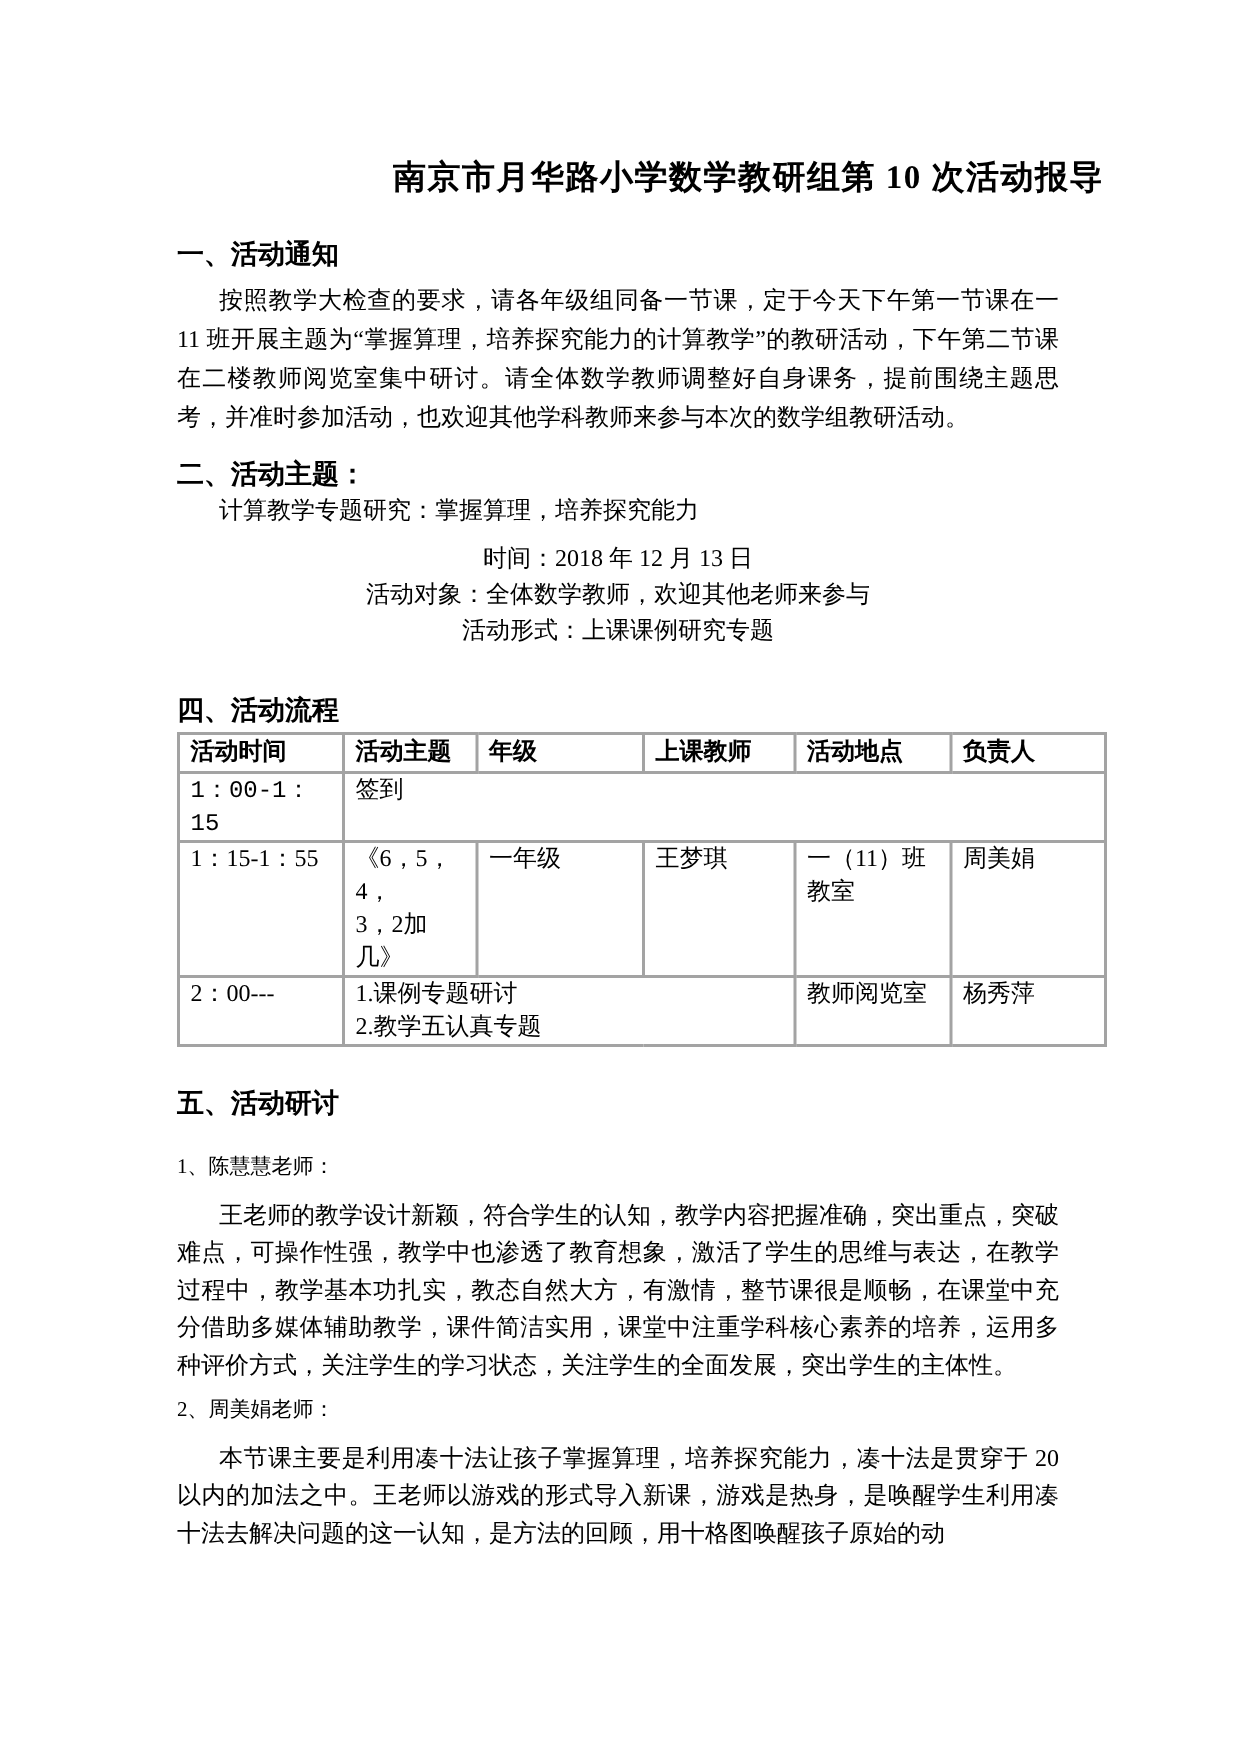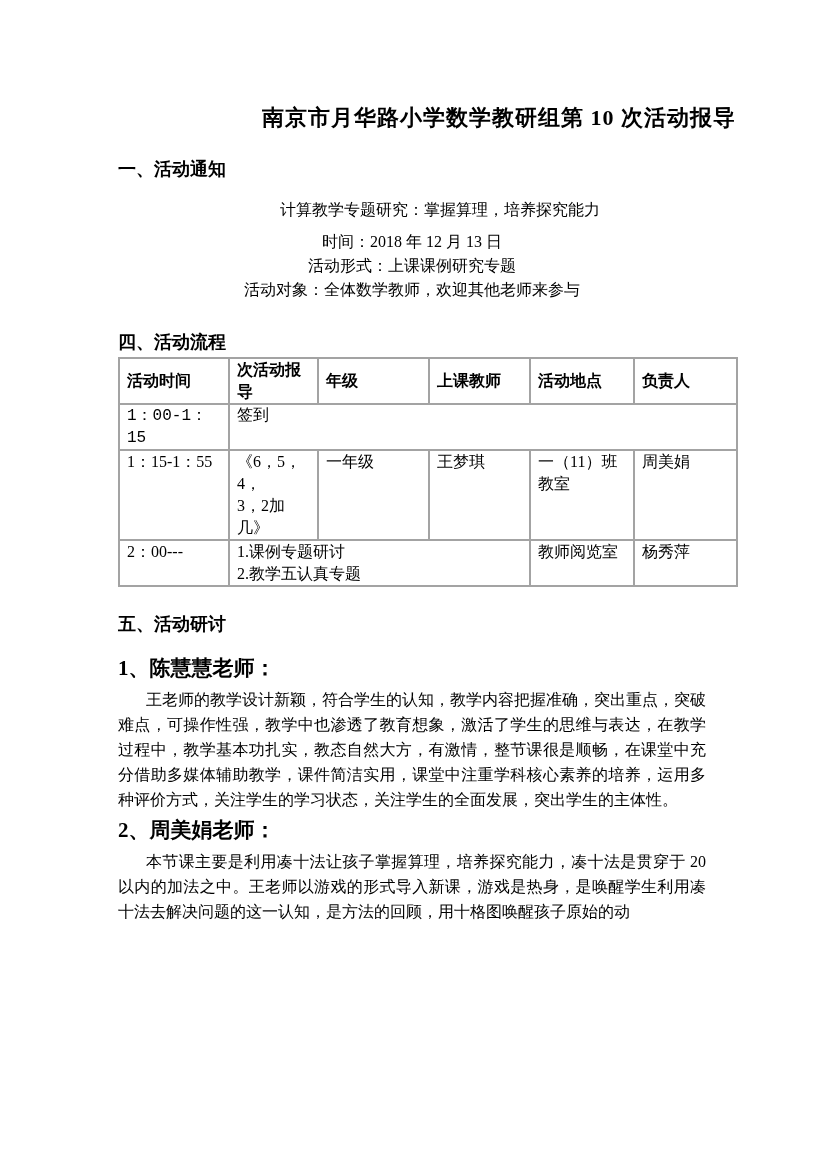--- a/index.html
+++ b/index.html
@@ -26,39 +26,38 @@
     line-height: 30px;
     margin-bottom: 24px;
     letter-spacing: 1px;
   }
   .h-sec {
     font-size: 18px;
     font-weight: bold;
     line-height: 24px;
   }
   .h-sub {
-    font-size: 21px;
-    font-weight: bold;
+    font-size: 14px;
+    font-weight: normal;
     line-height: 24px;
   }
   .text {
     width: 588px;
     font-size: 16px;
   }
   .para {
     line-height: 26px;
     text-align: justify;
     text-indent: 28px;
     margin-top: 7px;
   }
   .indent-line {
     line-height: 26px;
     padding-left: 28px;
-    margin-top: 16px;
-    text-align: center;
+    margin-top: 0;
   }
   .plain-line {
     line-height: 24px;
   }
   .mt12 { margin-top: 12px; }
   .mt28 { margin-top: 28px; }
   .mt25 { margin-top: 25px; }
   .mt20 { margin-top: 20px; }
   .mt7  { margin-top: 7px; text-align: center; }
   .mt6  { margin-top: 6px; }
@@ -90,44 +89,46 @@
   .s5-para { line-height: 25px; }
 </style>
 </head>
 <body>
 
 <div class="content">
 
   <div class="doc-title">南京市月华路小学数学教研组第 10 次活动报导</div>
 
   <div class="h-sec">一、活动通知</div>
+  <div class="text para">按照教学大检查的要求，请各年级组同备一节课，定于今天下午第一节课在一 11 班开展主题为“掌握算理，培养探究能力的计算教学”的教研活动，下午第二节课在二楼教师阅览室集中研讨。请全体数学教师调整好自身课务，提前围绕主题思考，并准时参加活动，也欢迎其他学科教师来参与本次的数学组教研活动。</div>
 
+  <div class="h-sec mt12">二、活动主题：</div>
   <div class="text indent-line">计算教学专题研究：掌握算理，培养探究能力</div>
 
   <div class="text mt7">
     <div class="plain-line">时间：2018 年 12 月 13 日</div>
+    <div class="plain-line">活动对象：全体数学教师，欢迎其他老师来参与</div>
     <div class="plain-line">活动形式：上课课例研究专题</div>
-    <div class="plain-line">活动对象：全体数学教师，欢迎其他老师来参与</div>
   </div>
 
   <div class="h-sec mt28">四、活动流程</div>
 
   <table class="schedule">
     <colgroup>
       <col style="width:110px">
         <col style="width:89px">
         <col style="width:111px">
       <col style="width:101px">
         <col style="width:104px">
         <col style="width:103px">
     </colgroup>
     <thead>
       <tr>
         <th>活动时间</th>
-        <th>次活动报导</th>
+        <th>活动主题</th>
         <th>年级</th>
         <th>上课教师</th>
         <th>活动地点</th>
         <th>负责人</th>
       </tr>
     </thead>
     <tbody>
       <tr>
         <td class="row-short">1：00-1：15</td>
         <td class="row-short" colspan="5">签到</td>

